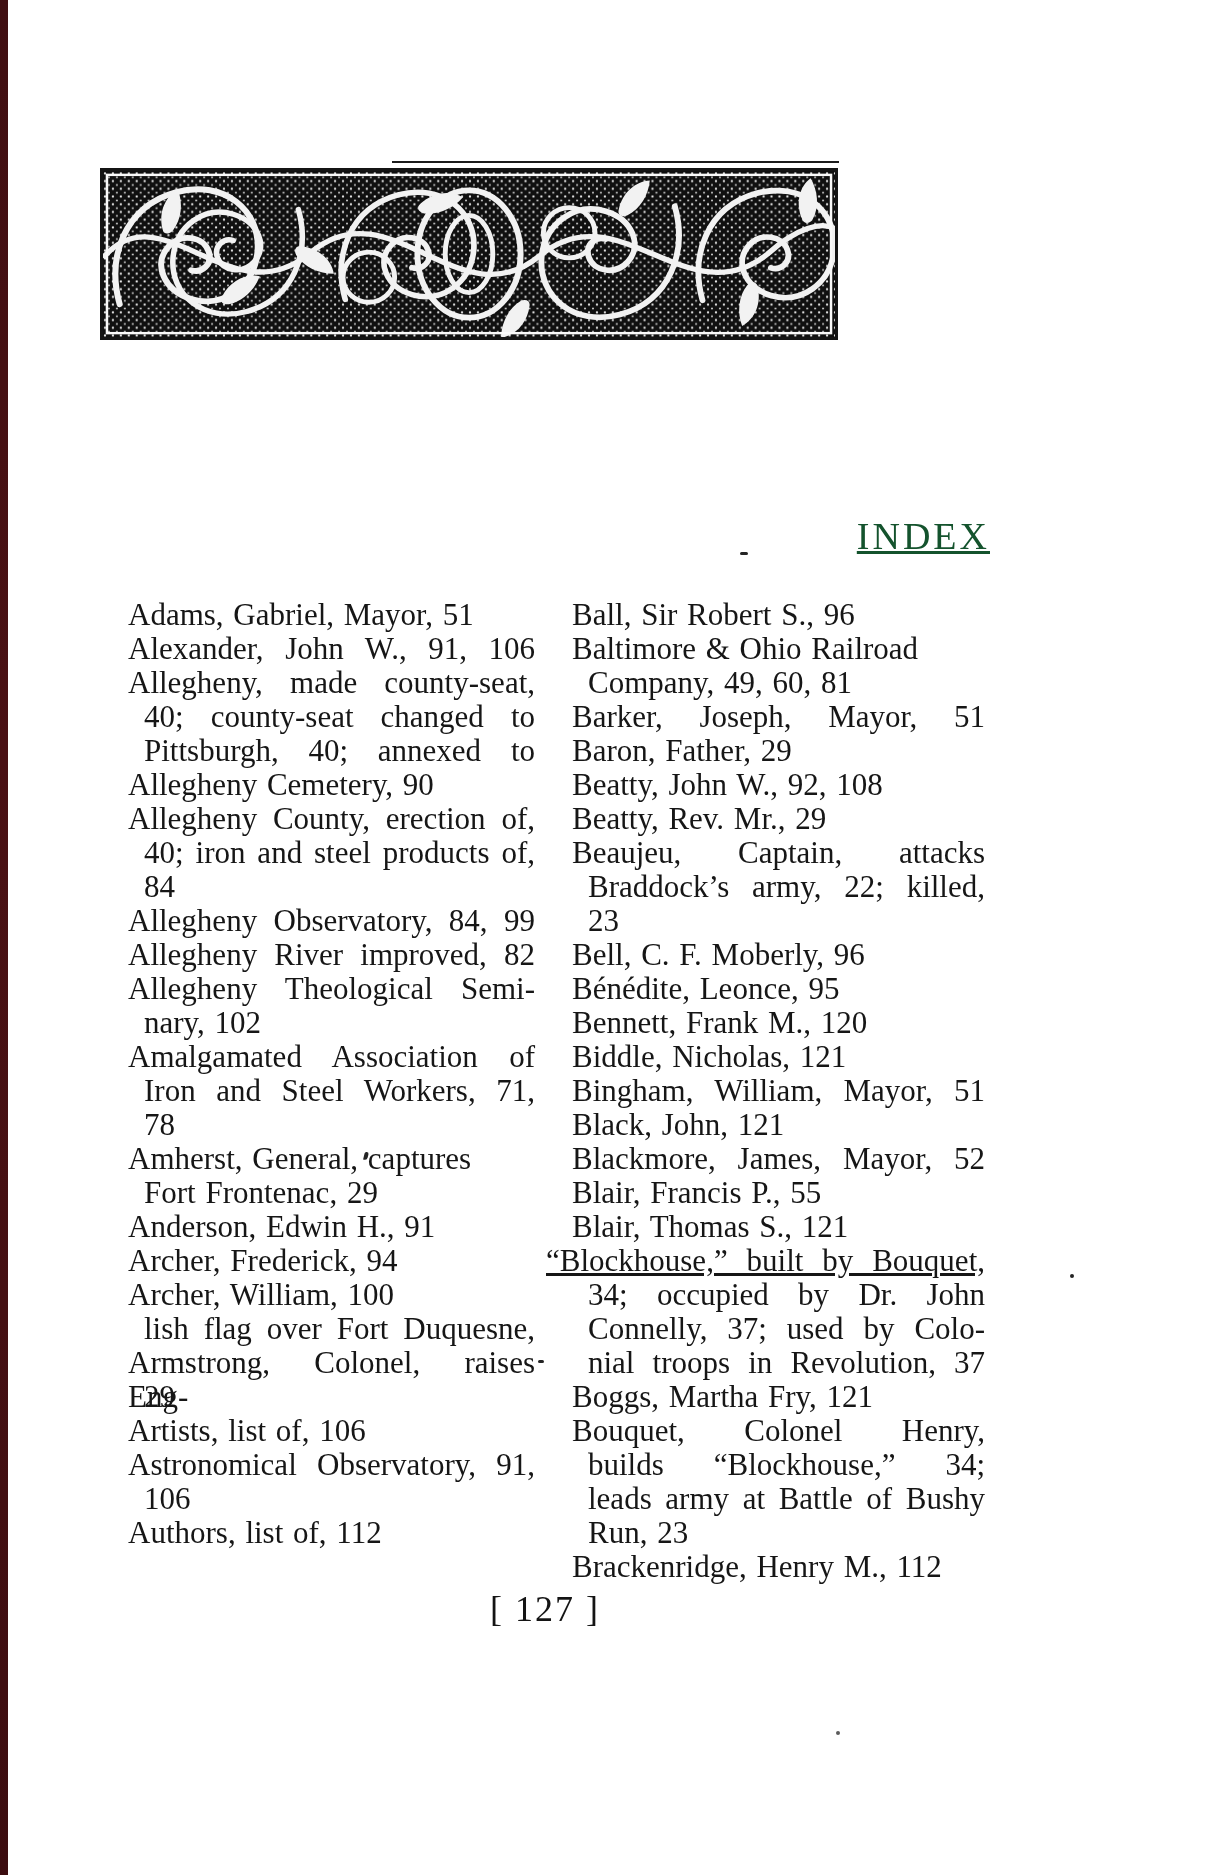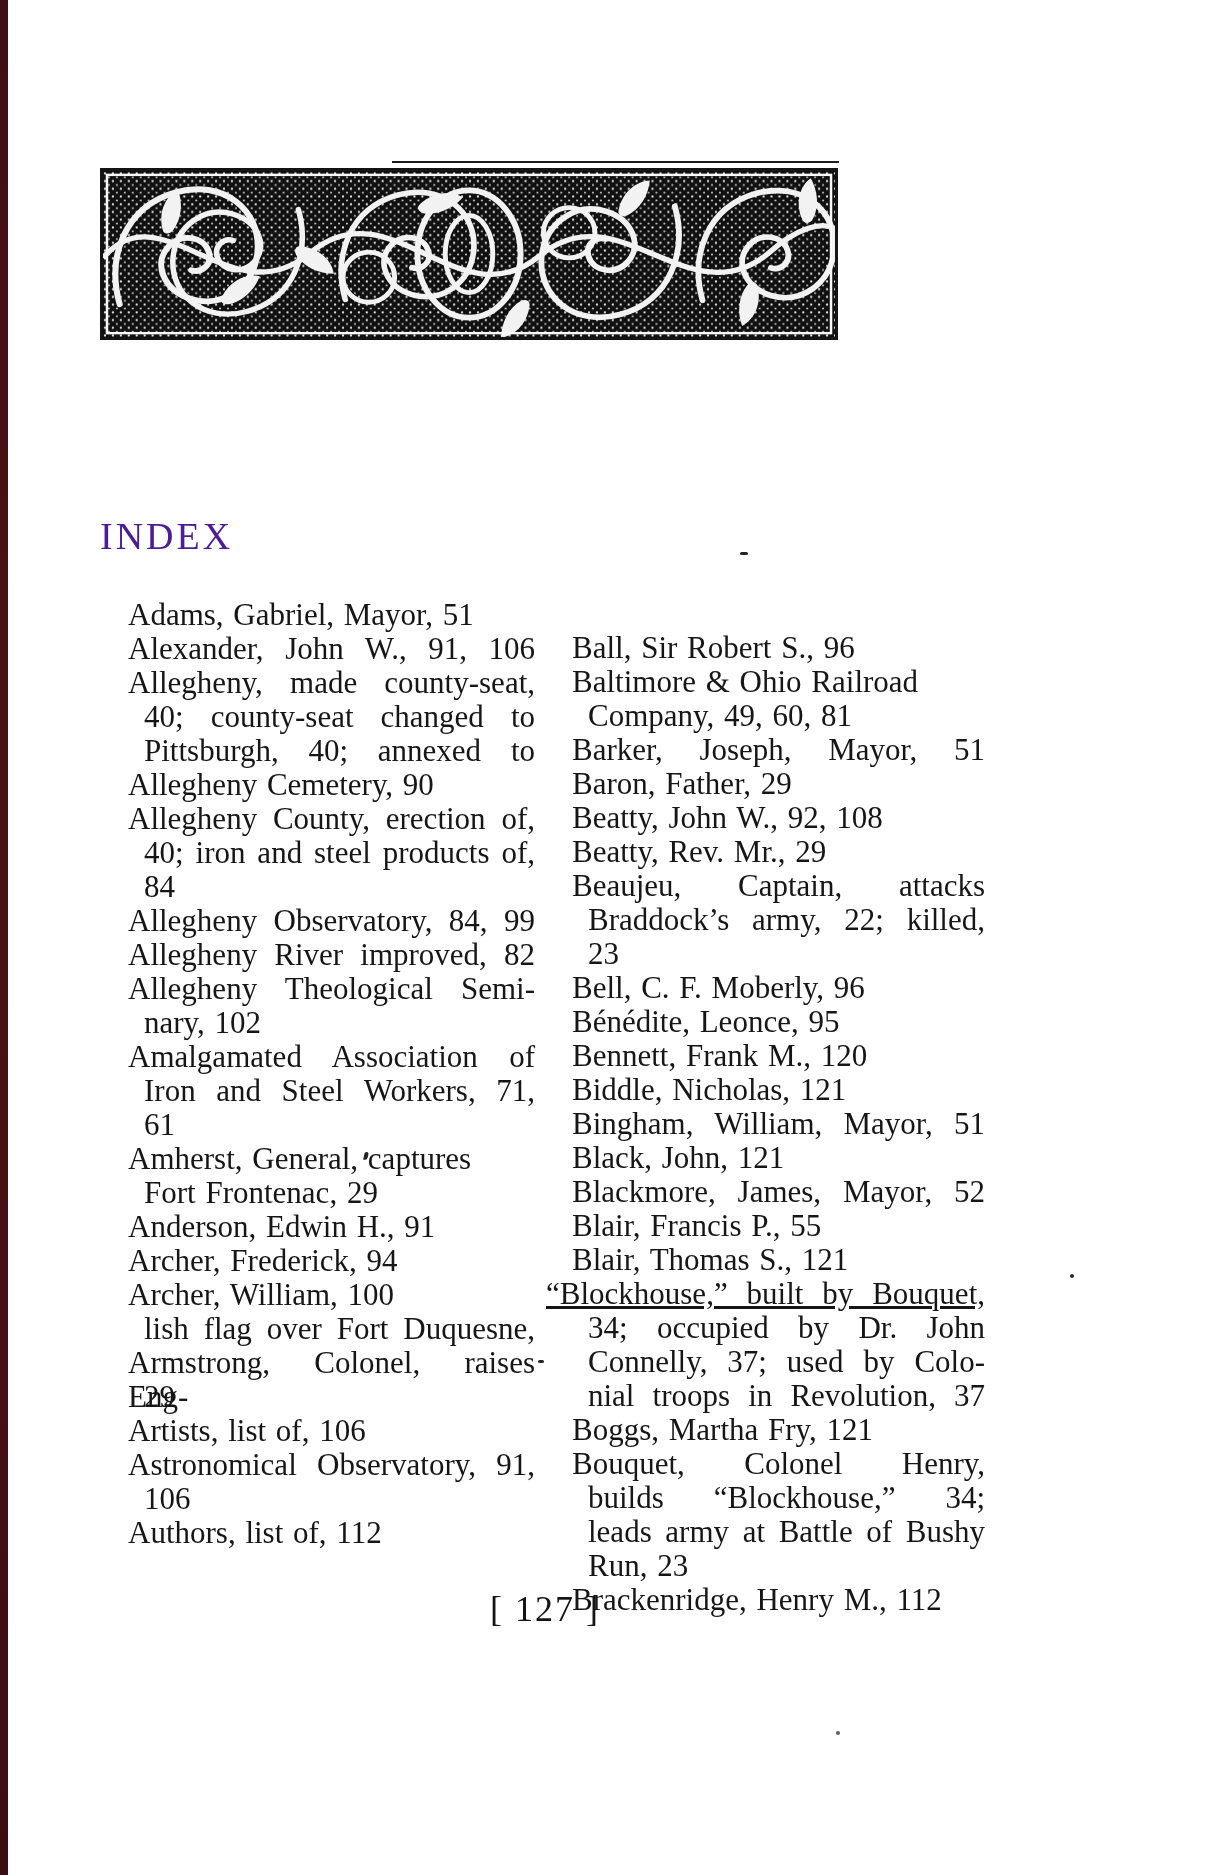--- a/index.html
+++ b/index.html
@@ -17,25 +17,25 @@
     position:absolute;left:100px;top:168px;width:738px;height:172px;
     border:3px solid #141414;box-sizing:border-box;background:#101010;
   }
   .ornament svg{display:block;width:100%;height:100%;}
   .top-hairline{
     position:absolute;left:392px;top:161px;width:447px;height:2px;background:#1c1c1c;
   }
   .content{position:absolute;left:100px;top:0;width:890px;height:1875px;}
   .page-title{
     position:absolute;left:0;top:514px;width:100%;
-    text-align:left;font-size:38px;letter-spacing:3px;color:#4c1d95;
+    text-align:right;font-size:38px;letter-spacing:3px;color:#14532d;text-decoration:underline;
   }
   .col{position:absolute;}
   .col-left{left:28px;top:598px;width:407px;}
-  .col-right{left:472px;top:631px;width:413px;}
+  .col-right{left:472px;top:598px;width:413px;}
   .line{
     font-size:31px;line-height:34px;height:34px;white-space:nowrap;
     word-spacing:2px;color:#161616;
   }
   .line.just{white-space:normal;text-align:justify;text-align-last:justify;}
   .line.ind1{padding-left:16px;box-sizing:border-box;}
   .line.hang{margin-left:-26px;width:calc(100% + 26px);text-decoration:underline;}
   .page-number{
     position:absolute;left:0;top:1588px;width:100%;
     text-align:center;font-size:36px;letter-spacing:2px;color:#141414;
@@ -103,21 +103,21 @@
       <div class="line">Allegheny Cemetery, 90</div>
       <div class="line just">Allegheny County, erection of,</div>
       <div class="line just ind1">40; iron and steel products of,</div>
       <div class="line ind1">84</div>
       <div class="line just">Allegheny Observatory, 84, 99</div>
       <div class="line just">Allegheny River improved, 82</div>
       <div class="line just">Allegheny Theological Semi-</div>
       <div class="line ind1">nary, 102</div>
       <div class="line just">Amalgamated Association of</div>
       <div class="line just ind1">Iron and Steel Workers, 71,</div>
-      <div class="line ind1">61</div>
+      <div class="line ind1">78</div>
       <div class="line">Amherst, General, captures</div>
       <div class="line ind1">Fort Frontenac, 29</div>
       <div class="line">Anderson, Edwin H., 91</div>
       <div class="line">Archer, Frederick, 94</div>
       <div class="line">Archer, William, 100</div>
       <div class="line just ind1">lish flag over Fort Duquesne,</div>
       <div class="line just">Armstrong, Colonel, raises Eng-</div>
       <div class="line ind1">29</div>
       <div class="line">Artists, list of, 106</div>
       <div class="line just">Astronomical Observatory, 91,</div>

